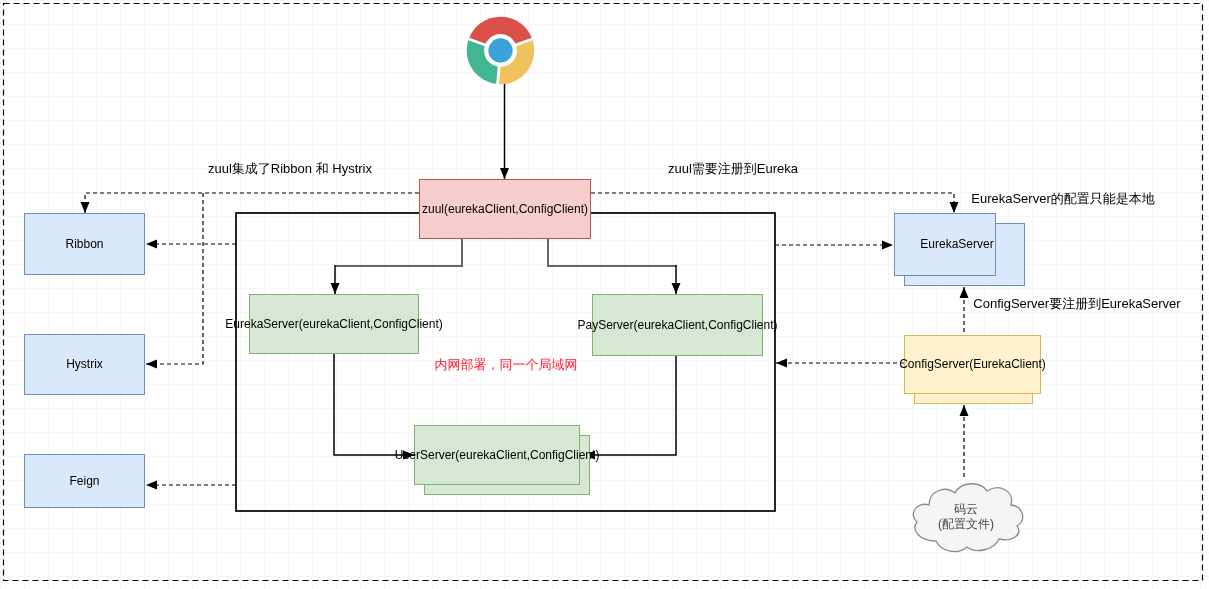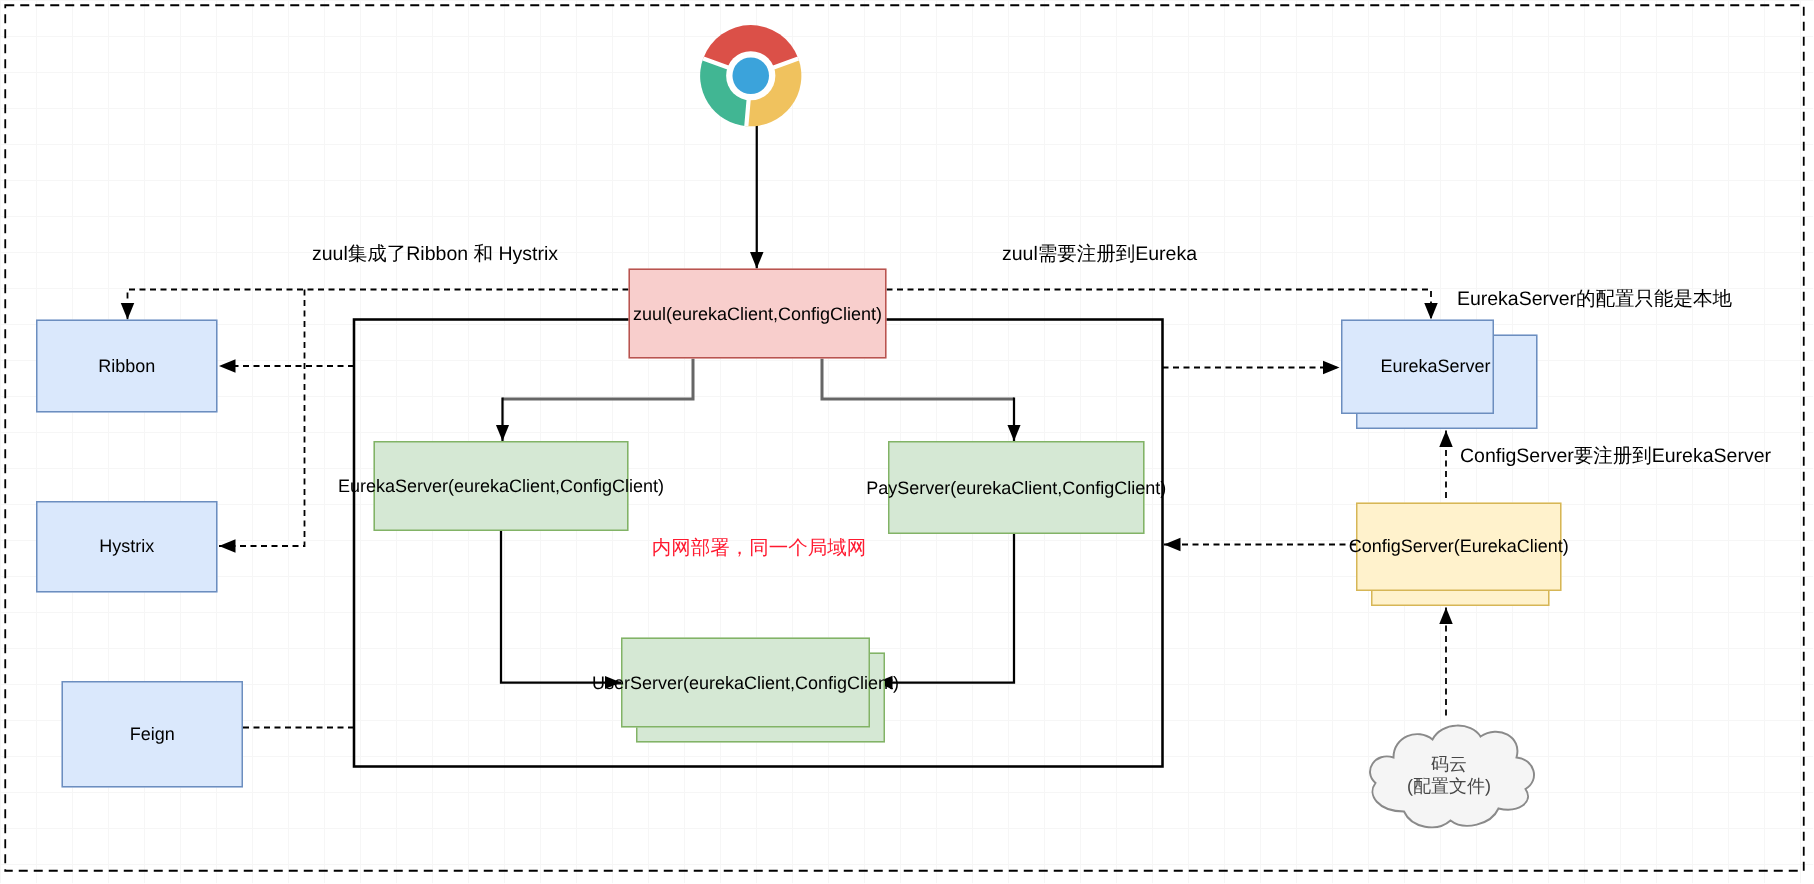--- a/index.html
+++ b/index.html
@@ -114,21 +114,21 @@
     <div class="t">zuul</div>
     <div class="t">(eurekaClient,ConfigClient)</div>
   </div>
 
   <div class="node blue" style="left:24px;top:213px;width:121px;height:62px;">
     <div class="t">Ribbon</div>
   </div>
   <div class="node blue" style="left:24px;top:334px;width:121px;height:61px;">
     <div class="t">Hystrix</div>
   </div>
-  <div class="node blue" style="left:24px;top:454px;width:121px;height:71px;margin-left:17px;">
+  <div class="node blue" style="left:24px;top:454px;width:121px;height:54px;">
     <div class="t">Feign</div>
   </div>
 
   <div class="node green" style="left:249px;top:294px;width:170px;height:60px;">
     <div class="t">EurekaServer</div>
     <div class="t">(eurekaClient,ConfigClient)</div>
   </div>
   <div class="node green" style="left:592px;top:294px;width:171px;height:62px;">
     <div class="t">PayServer</div>
     <div class="t">(eurekaClient,ConfigClient)</div>

